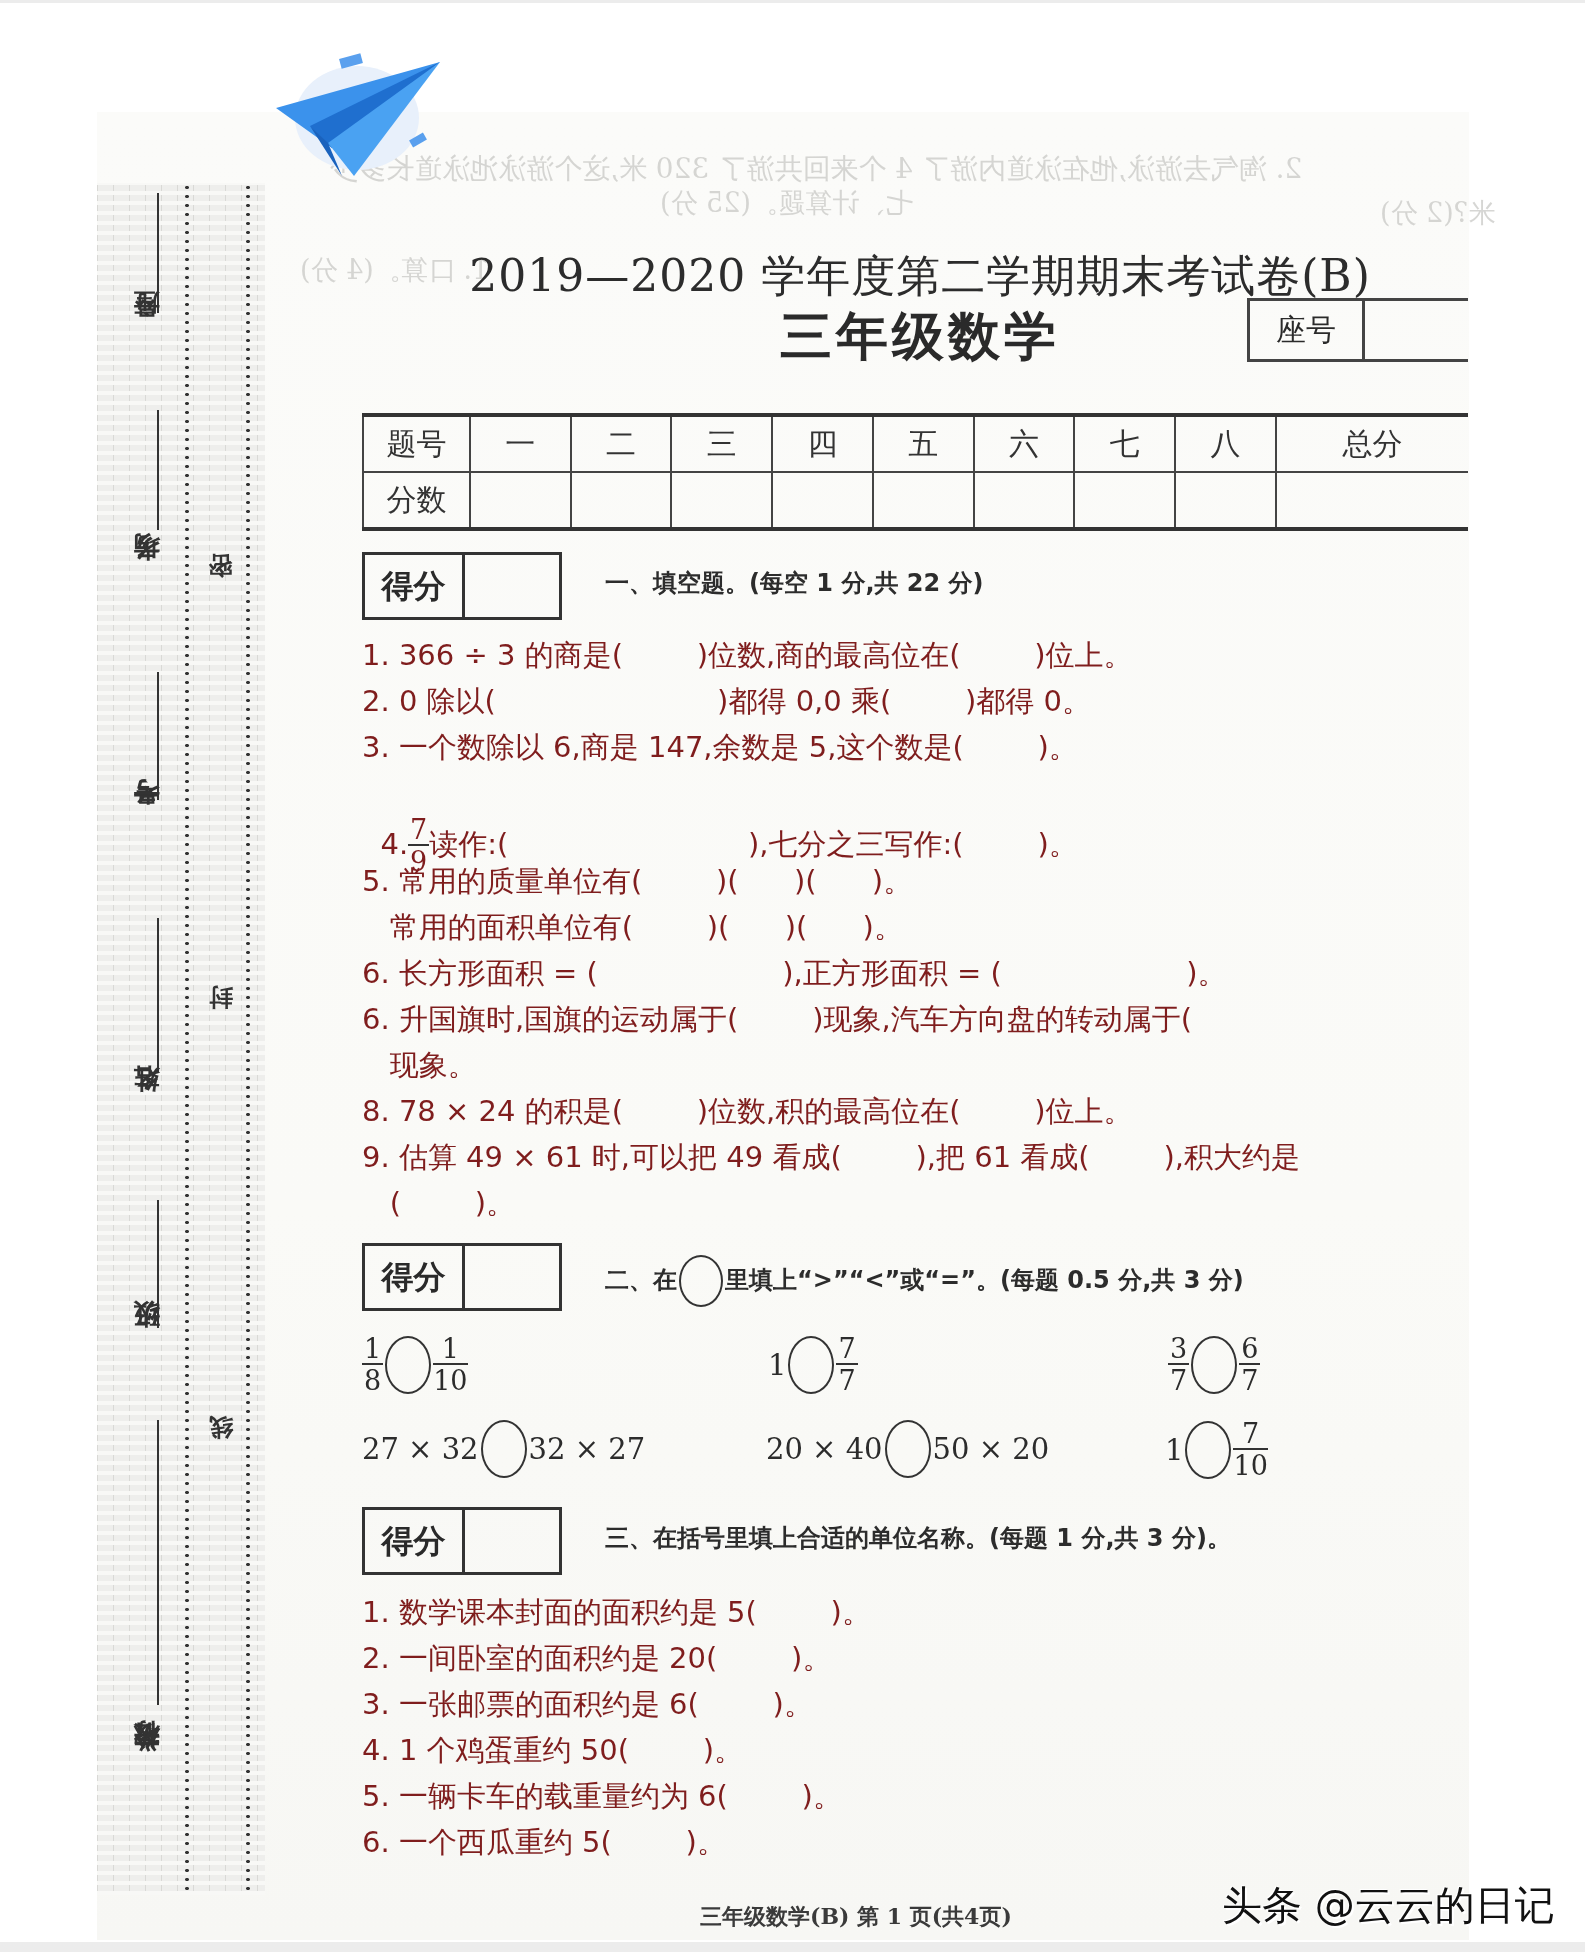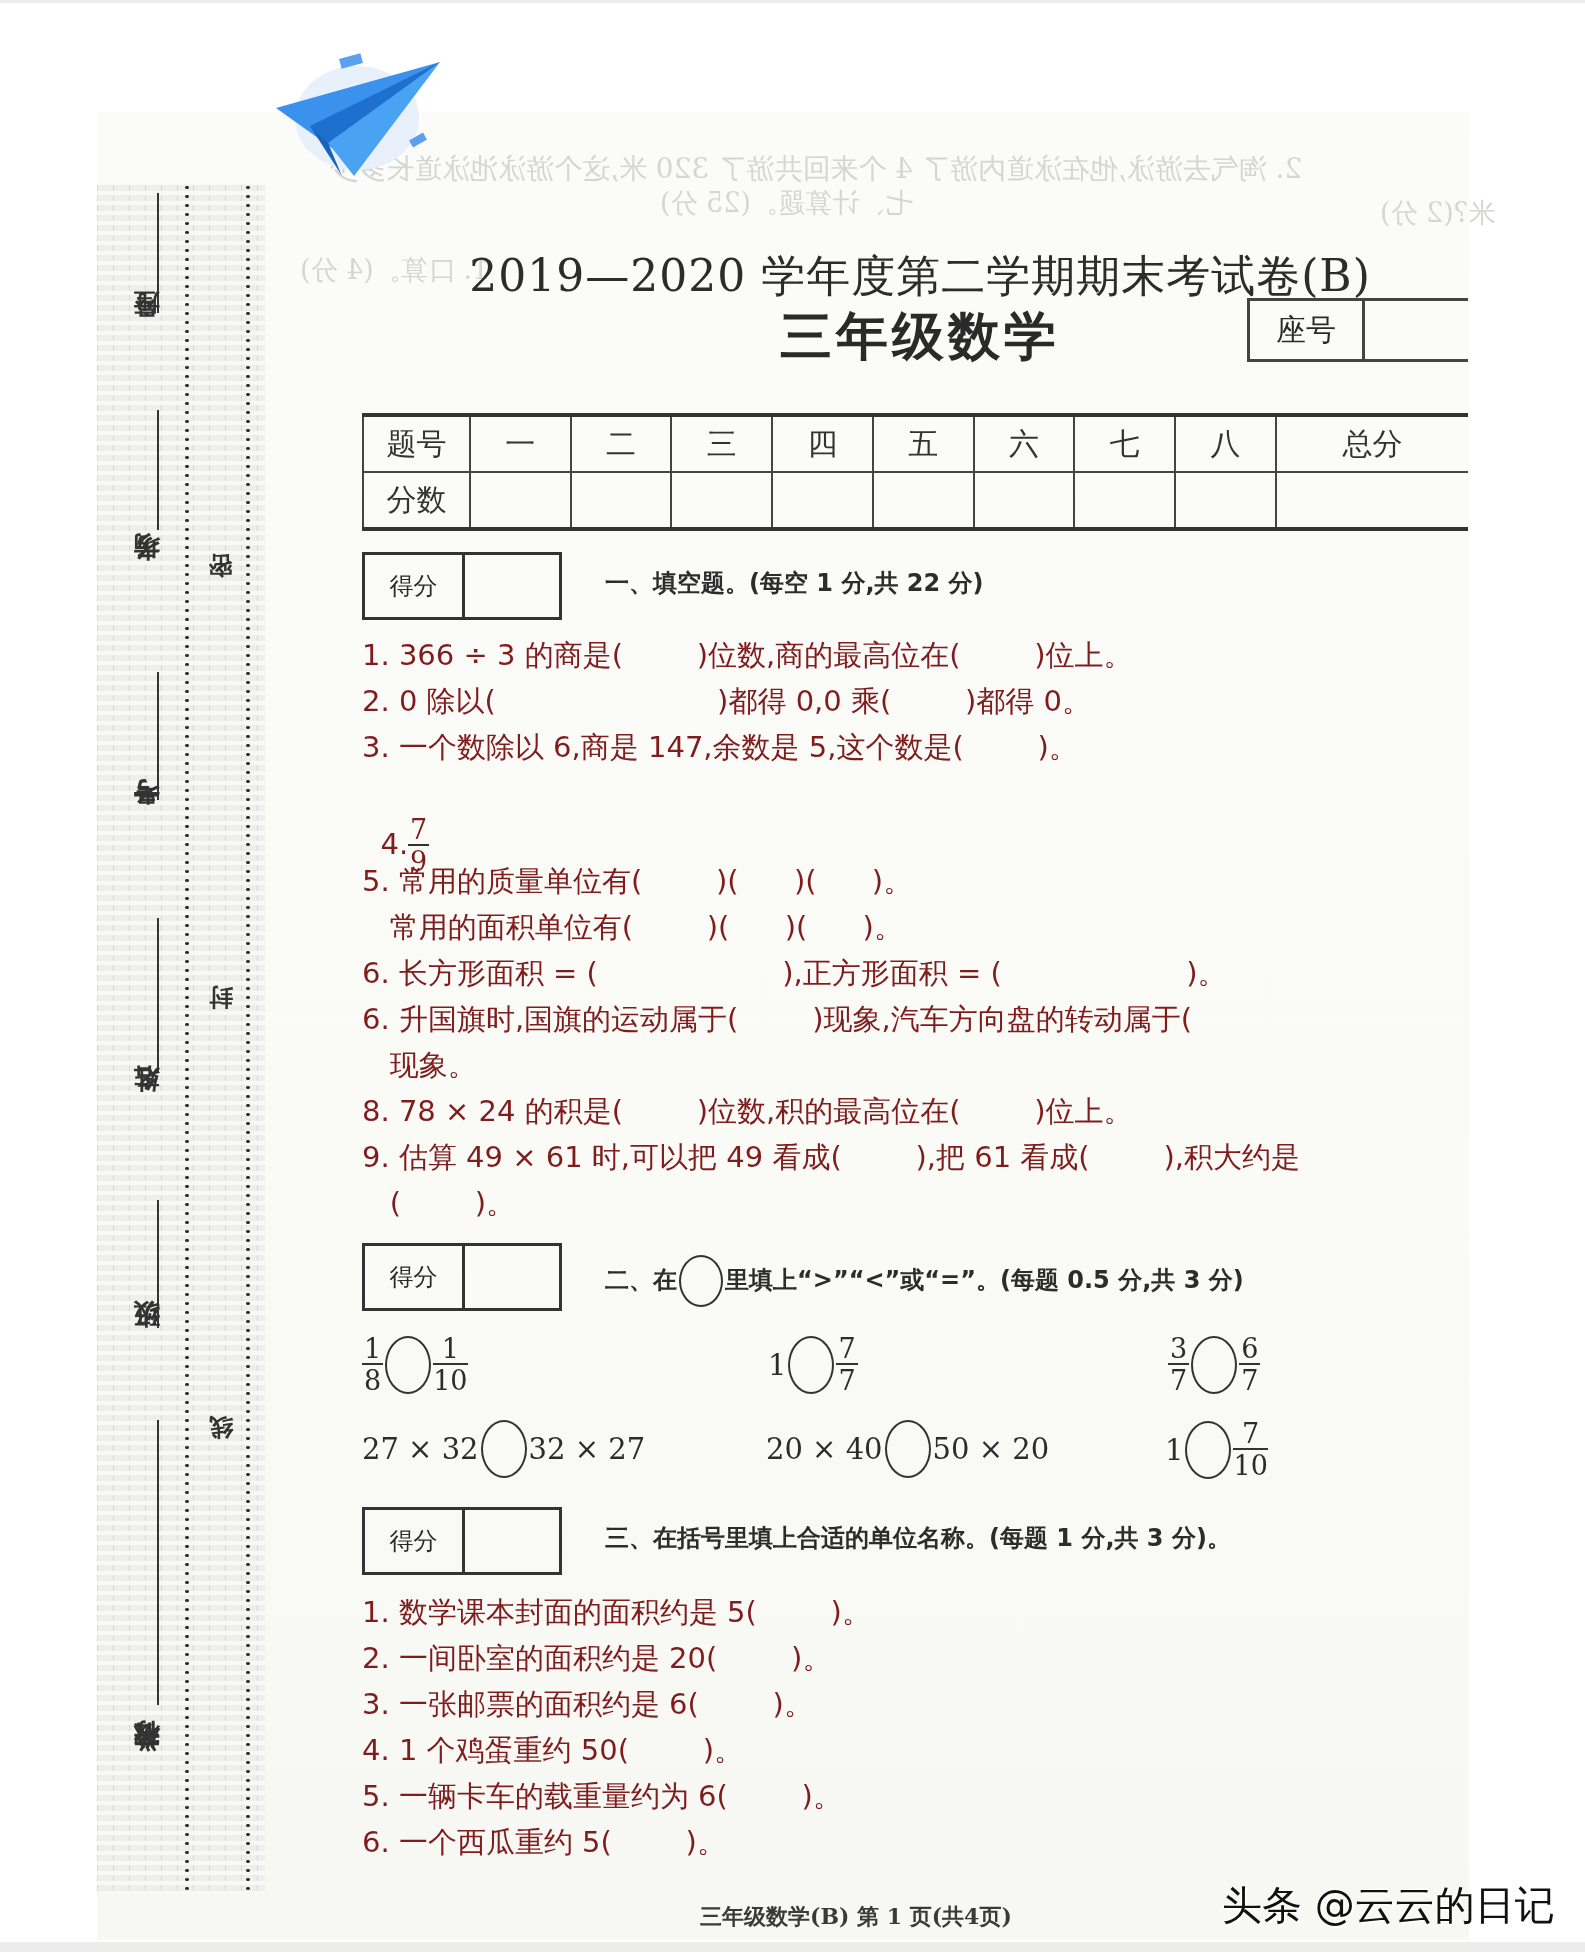--- a/index.html
+++ b/index.html
@@ -38,21 +38,21 @@
   
   .score-table{position:absolute;left:362px;top:413px;border-collapse:collapse;width:1106px;
                border-top:4px solid #333;border-bottom:4px solid #333;}
   .score-table td{border:2px solid #444;height:54px;text-align:center;font-size:30px;
                   font-family:"DejaVu Sans","Liberation Sans",sans-serif;color:#333;padding:0;}
   .score-table td:first-child{border-left:2px solid #444;width:105px;}
   .score-table td:last-child{border-right:none;}
   
   .defen{position:absolute;left:362px;width:200px;height:68px;border:3px solid #333;box-sizing:border-box;}
   .defen .lbl{position:absolute;left:0;top:0;width:100px;height:62px;border-right:3px solid #333;box-sizing:border-box;
-              text-align:center;line-height:62px;font-size:24px;font-family:"DejaVu Sans","Liberation Sans",sans-serif;}
+              text-align:center;line-height:62px;font-size:32px;font-family:"DejaVu Sans","Liberation Sans",sans-serif;font-weight:bold;}
   .sec-title{position:absolute;left:605px;font-size:24px;font-weight:bold;white-space:nowrap;
              font-family:"DejaVu Sans","Liberation Sans",sans-serif;color:#2c2c2c;}
   .q{position:absolute;left:362px;font-size:29px;white-space:pre;color:#7f1d1d;
      font-family:"DejaVu Sans","Liberation Sans",sans-serif;}
   .frac{display:inline-block;vertical-align:middle;text-align:center;line-height:1;font-size:27px;
         font-family:"DejaVu Serif","Liberation Serif",serif;}
   .frac .n{display:block;border-bottom:2px solid #333;padding:0 2px 1px;}
   .frac .d{display:block;padding-top:2px;}
   .circle{display:inline-block;width:46px;height:58px;border:2.5px solid #333;border-radius:50%;vertical-align:middle;margin:0 2px;box-sizing:border-box;}
   .cmp{position:absolute;font-size:29px;white-space:nowrap;font-family:"DejaVu Serif","Liberation Serif",serif;color:#2c2c2c;}
@@ -142,21 +142,21 @@
 
 <div class="defen" style="top:552px;">
   <div class="lbl">得分</div>
 </div>
 <div class="sec-title" style="top:567px;">一、填空题。(每空 1 分,共 22 分)</div>
 
 <div class="q" style="top:636px;">1. 366 ÷ 3 的商是(        )位数,商的最高位在(        )位上。</div>
 <div class="q" style="top:682px;">2. 0 除以(                        )都得 0,0 乘(        )都得 0。</div>
 <div class="q" style="top:728px;">3. 一个数除以 6,商是 147,余数是 5,这个数是(        )。</div>
 <div class="q" style="top:782px;">
-  <span>4.</span><span class="frac"><span class="n">7</span><span class="d">9</span></span>
+  <span>4.</span><span class="frac"><span class="n">7</span><span class="d">9</span></span><span>读作:(                          ),七分之三写作:(        )。</span>
 </div>
 <div class="q" style="top:862px;">5. 常用的质量单位有(        )(      )(      )。</div>
 <div class="q" style="top:908px;">   常用的面积单位有(        )(      )(      )。</div>
 <div class="q" style="top:954px;">6. 长方形面积 = (                    ),正方形面积 = (                    )。</div>
 <div class="q" style="top:1000px;">6. 升国旗时,国旗的运动属于(        )现象,汽车方向盘的转动属于(        </div>
 <div class="q" style="top:1046px;">   现象。</div>
 <div class="q" style="top:1092px;">8. 78 × 24 的积是(        )位数,积的最高位在(        )位上。</div>
 <div class="q" style="top:1138px;">9. 估算 49 × 61 时,可以把 49 看成(        ),把 61 看成(        ),积大约是</div>
 <div class="q" style="top:1184px;">   (        )。</div>
 

